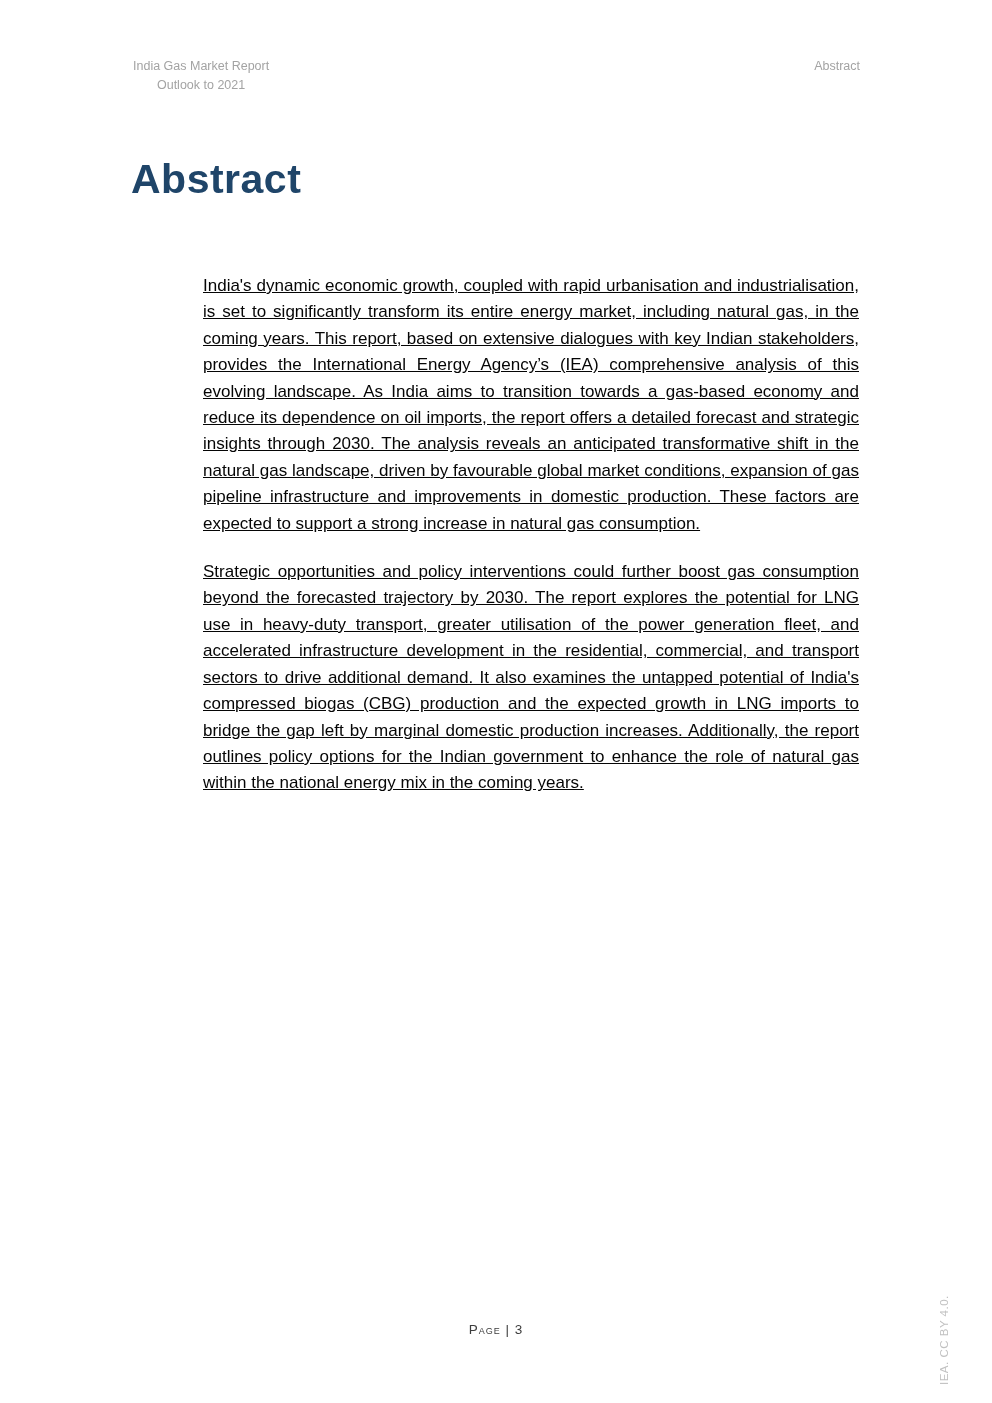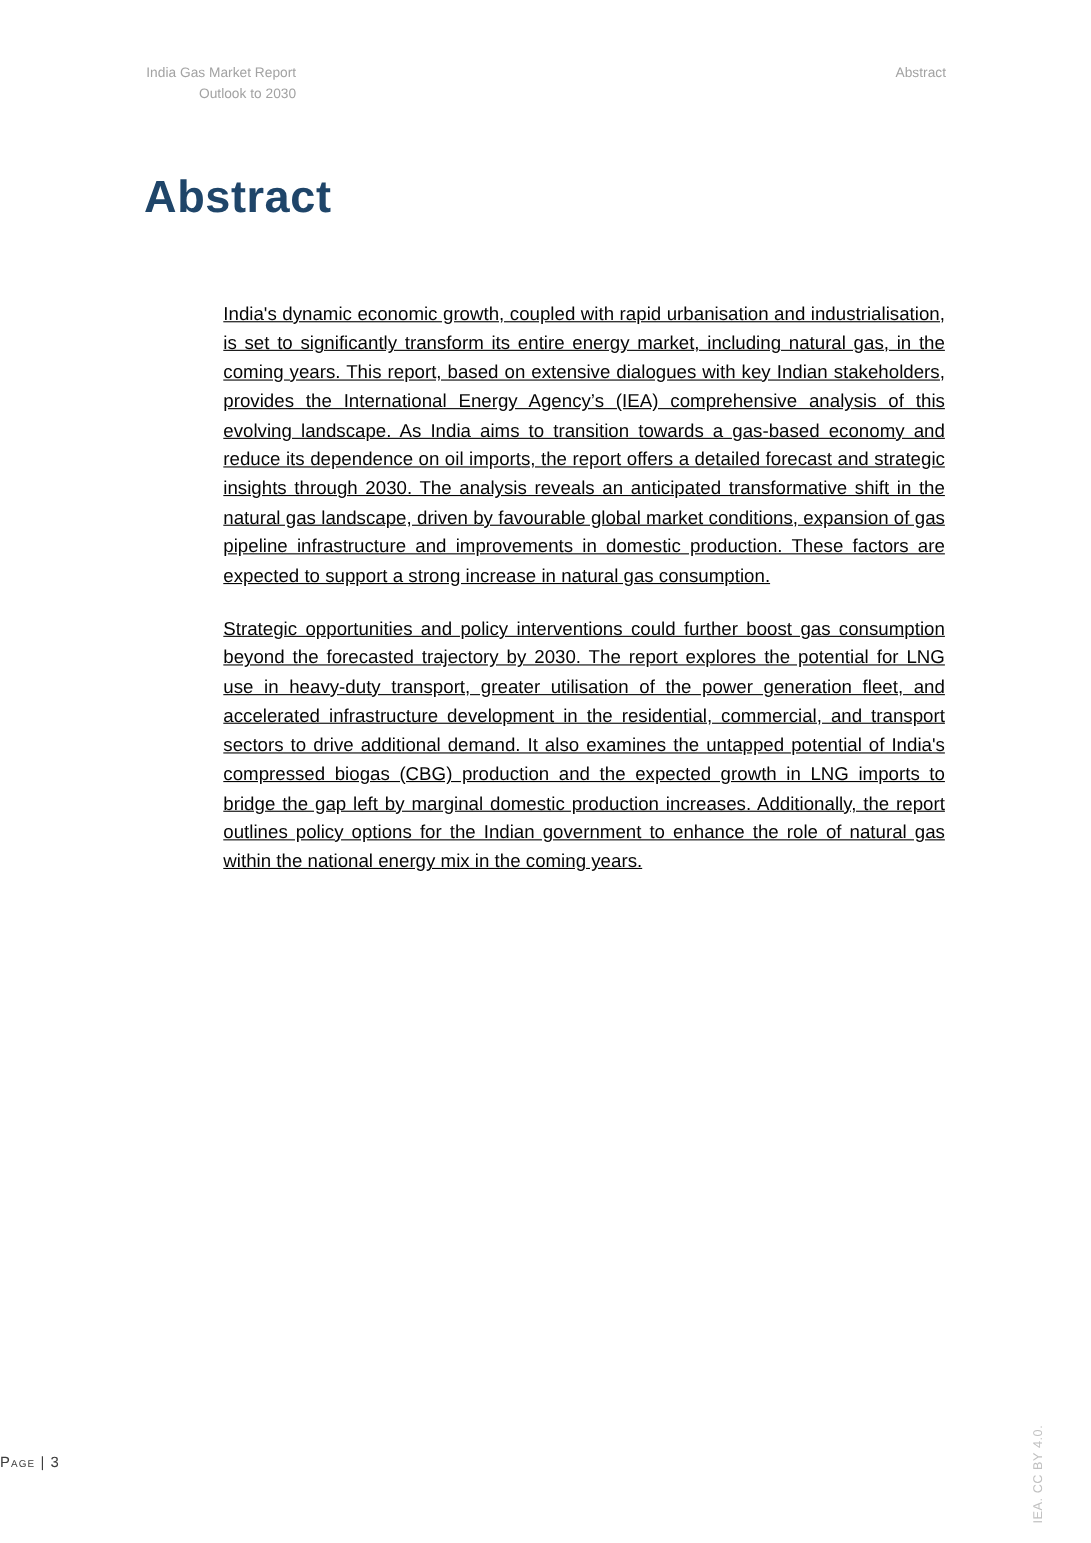--- a/index.html
+++ b/index.html
@@ -21,21 +21,21 @@
     top: 57px;
     width: 727px;
     display: flex;
     justify-content: space-between;
     align-items: flex-start;
     color: var(--header-color, #a3a3a3);
     font-size: 12.5px;
     line-height: 19px;
   }
   .running-header .left-block {
-    text-align: right;
+    text-align: center;
   }
   .running-header .right-block {
     text-align: right;
   }
   .doc-title {
     position: absolute;
     left: 131px;
     top: 156px;
     margin: 0;
     font-size: 41px;
@@ -56,20 +56,21 @@
   }
   .body-text p {
     margin: 0 0 22px 0;
     text-decoration: underline;
   }
   .page-footer {
     position: absolute;
     left: 0;
     top: 1322px;
     width: 100%;
+    text-align: center;
     color: #3d3d3d;
     font-size: 13.5px;
     font-variant: small-caps;
     letter-spacing: 1px;
   }
   .side-note {
     position: absolute;
     left: 880px;
     top: 1313px;
     width: 130px;
@@ -84,21 +85,21 @@
   }
 </style>
 </head>
 <body>
 
 <div class="page">
 
   <div class="running-header">
     <div class="left-block">
       <div>India Gas Market Report</div>
-      <div>Outlook to 2030</div>
+      <div>Outlook to 2021</div>
     </div>
     <div class="right-block">Abstract</div>
   </div>
 
   <h1 class="doc-title">Abstract</h1>
 
   <div class="body-text">
     <p>India's dynamic economic growth, coupled with rapid urbanisation and industrialisation, is set to significantly transform its entire energy market, including natural gas, in the coming years. This report, based on extensive dialogues with key Indian stakeholders, provides the International Energy Agency’s (IEA) comprehensive analysis of this evolving landscape. As India aims to transition towards a gas-based economy and reduce its dependence on oil imports, the report offers a detailed forecast and strategic insights through 2030. The analysis reveals an anticipated transformative shift in the natural gas landscape, driven by favourable global market conditions, expansion of gas pipeline infrastructure and improvements in domestic production. These factors are expected to support a strong increase in natural gas consumption.</p>
     <p>Strategic opportunities and policy interventions could further boost gas consumption beyond the forecasted trajectory by 2030. The report explores the potential for LNG use in heavy-duty transport, greater utilisation of the power generation fleet, and accelerated infrastructure development in the residential, commercial, and transport sectors to drive additional demand. It also examines the untapped potential of India's compressed biogas (CBG) production and the expected growth in LNG imports to bridge the gap left by marginal domestic production increases. Additionally, the report outlines policy options for the Indian government to enhance the role of natural gas within the national energy mix in the coming years.</p>
   </div>

